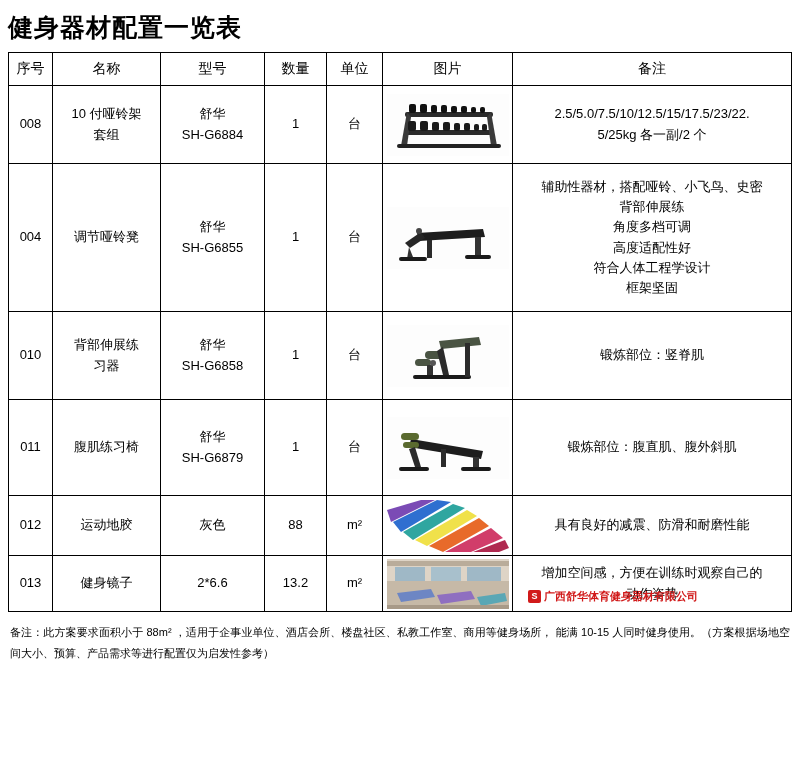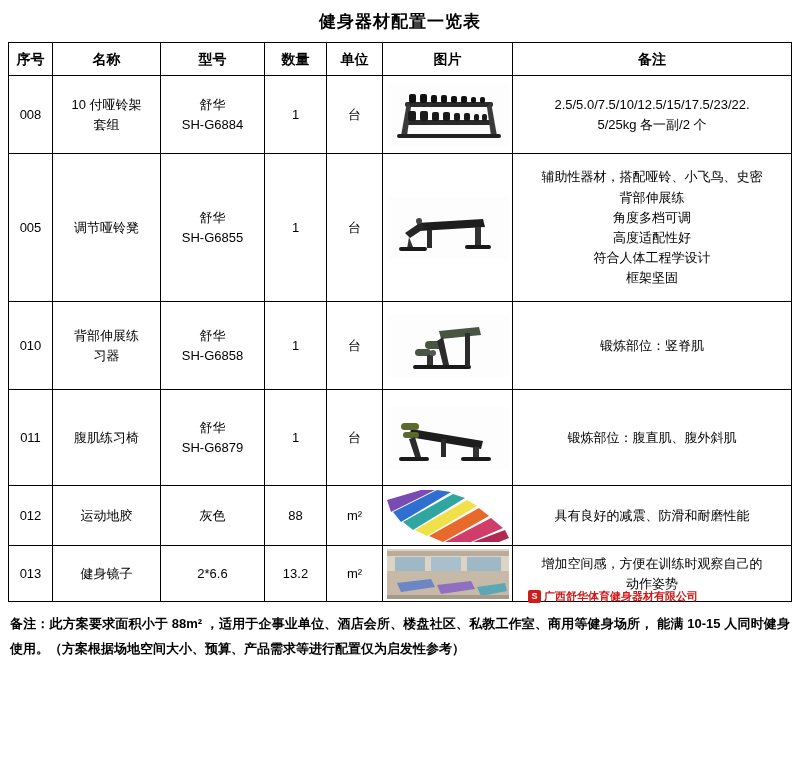--- a/index.html
+++ b/index.html
@@ -15,22 +15,22 @@
     overflow: hidden;
   }
   .page {
     width: 800px;
     height: 764px;
     box-sizing: border-box;
     padding: 6px 8px 0 8px;
     position: relative;
   }
   .doc-title {
-    text-align: center;
-    font-size: 17px;
+    text-align: left;
+    font-size: 25px;
     font-weight: bold;
     letter-spacing: 1px;
     padding: 6px 0 10px 0;
     line-height: 1.2;
   }
   table.equip {
     border-collapse: collapse;
     width: 784px;
     table-layout: fixed;
     border: 1px solid #000;
@@ -38,21 +38,21 @@
   table.equip th, table.equip td {
     border: 1px solid #000;
     text-align: center;
     vertical-align: middle;
     font-size: 13px;
     padding: 2px 4px;
     line-height: 1.55;
     word-break: break-word;
   }
   table.equip th {
-    font-weight: bold;
+    font-weight: normal;
     font-size: 14px;
     height: 28px;
   }
   .col-no    { width: 44px; }
   .col-name  { width: 108px; }
   .col-model { width: 104px; }
   .col-qty   { width: 62px; }
   .col-unit  { width: 56px; }
   .col-img   { width: 130px; }
   .col-remark{ width: auto; }
@@ -76,22 +76,22 @@
     margin: 0 auto;
     position: relative;
     overflow: hidden;
     background: #ffffff;
   }
   .photo svg { display: block; }
 
   
   .note {
     margin-top: 10px;
-    font-size: 13px;
-    font-weight: bold;
+    font-size: 11px;
+    font-weight: normal;
     line-height: 1.9;
     text-align: justify;
     padding: 0 2px;
   }
   .note-line1 { text-indent: 28px; }
 
   
   .stamp {
     position: absolute;
     left: 528px;
@@ -192,21 +192,21 @@
             </svg>
           </div>
         </td>
         <td class="remark">
           <span class="rline">2.5/5.0/7.5/10/12.5/15/17.5/23/22.</span>
           <span class="rline">5/25kg 各一副/2 个</span>
         </td>
       </tr>
 
       <tr style="height:148px">
-        <td>005</td>
+        <td>004</td>
         <td>
           <span class="cellline">调节哑铃凳</span>
         </td>
         <td>
           <span class="cellline">舒华</span>
           <span class="cellline">SH-G6855</span>
         </td>
         <td>1</td>
         <td>台</td>
         <td class="imgcell">

